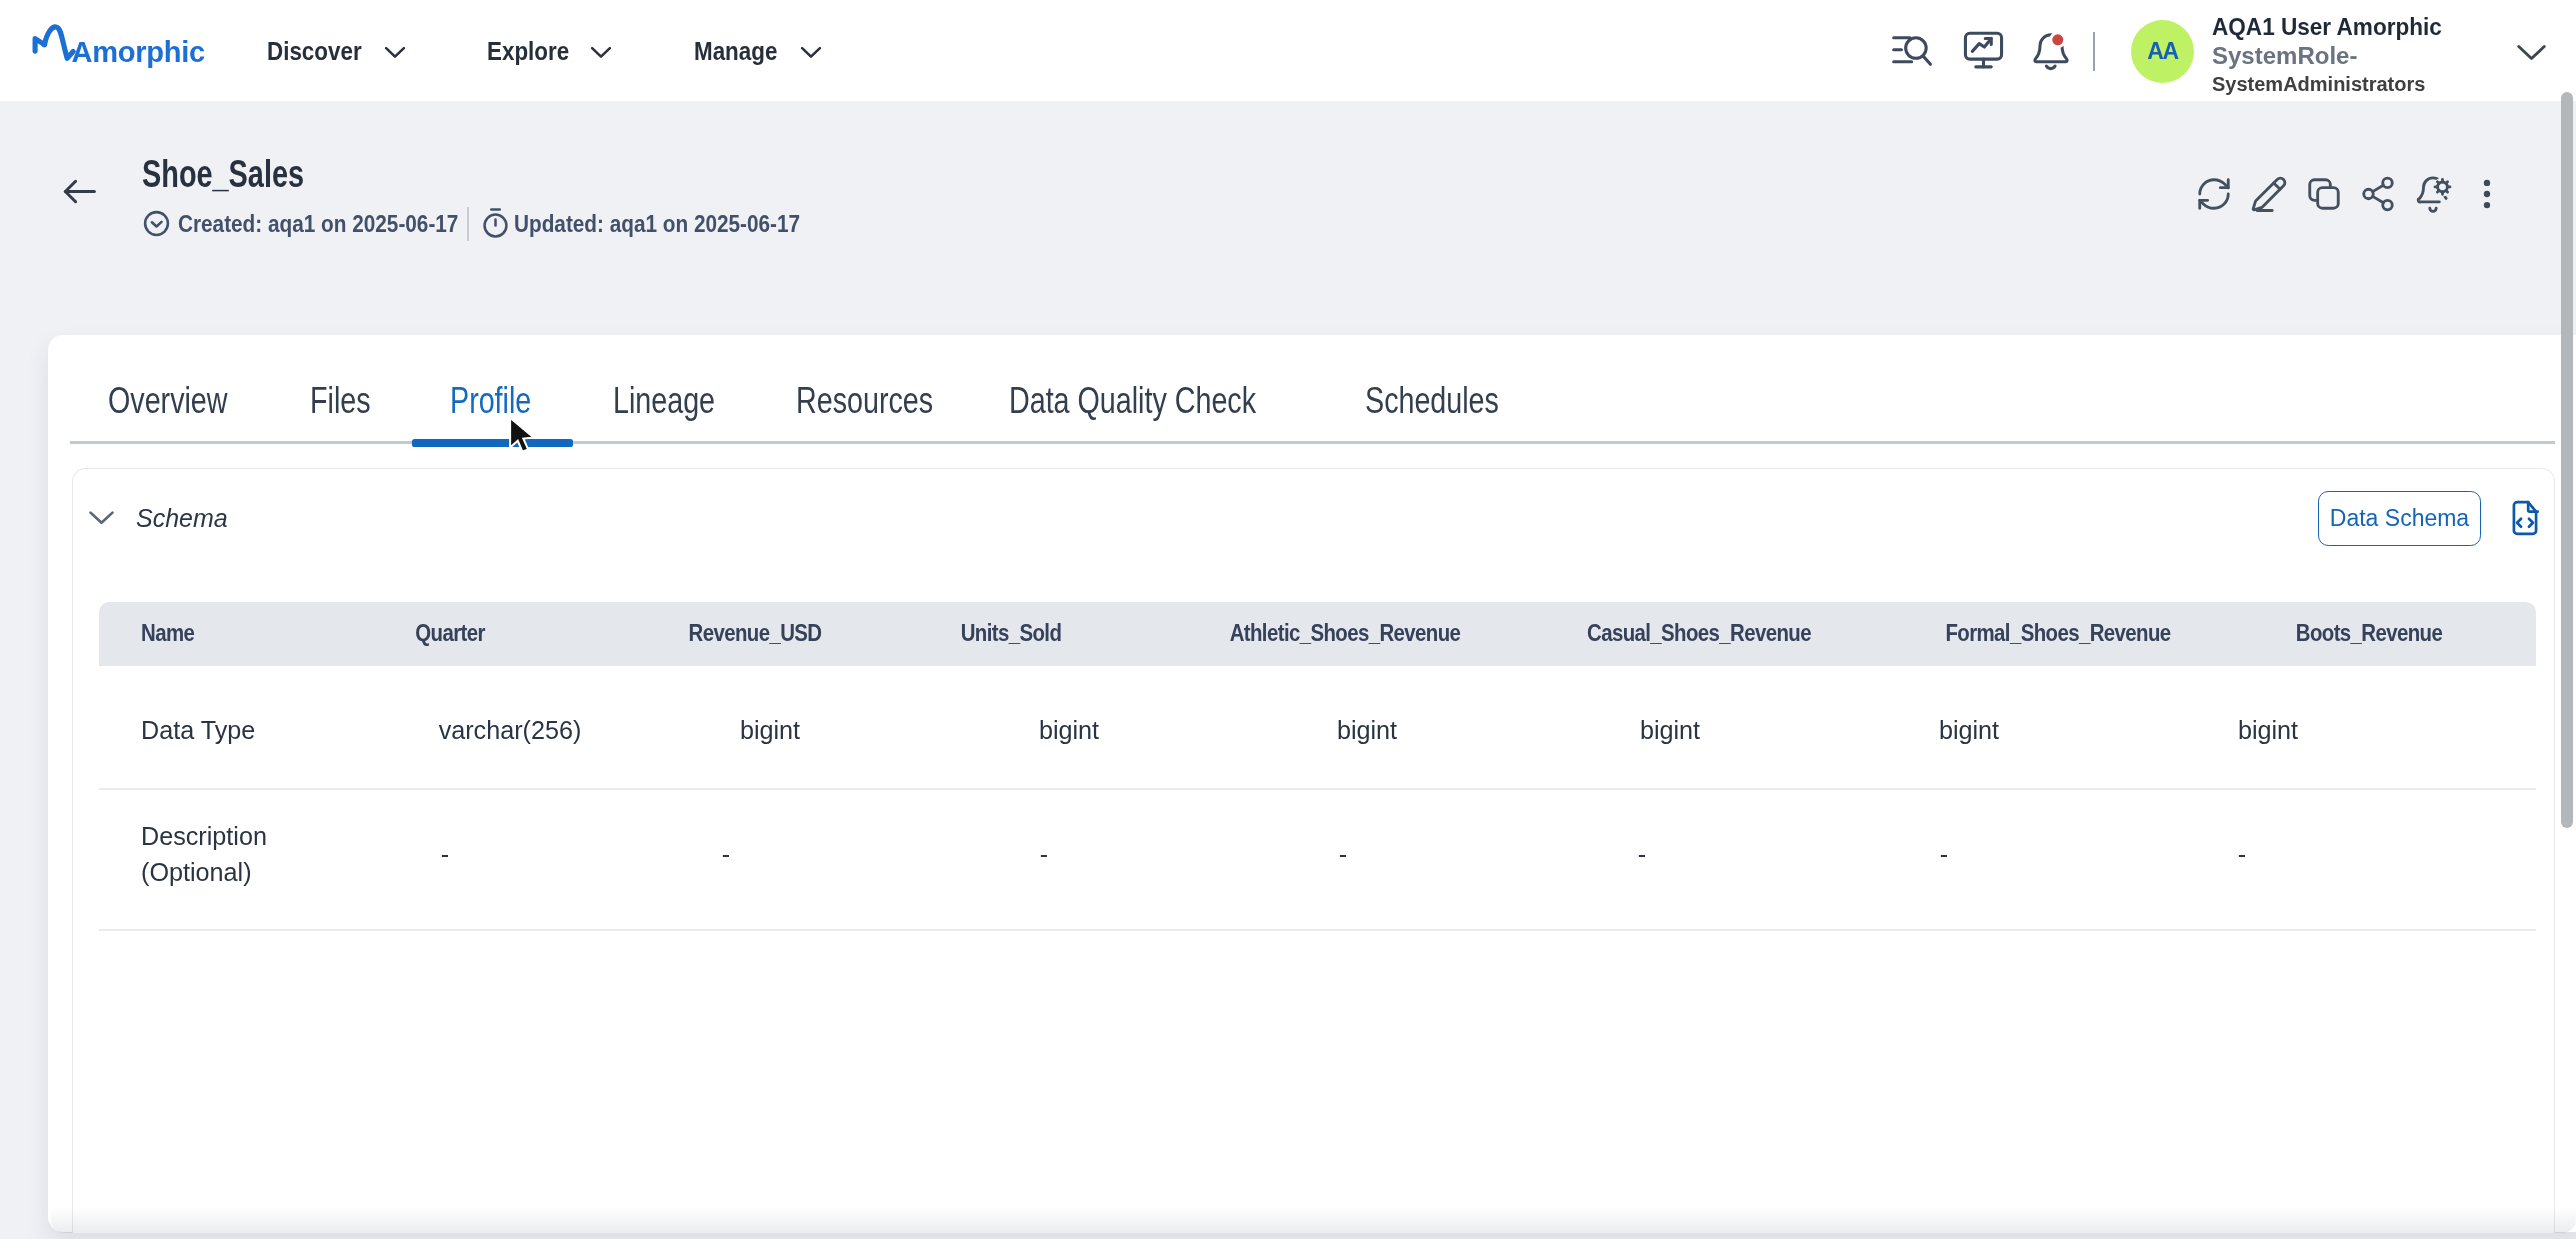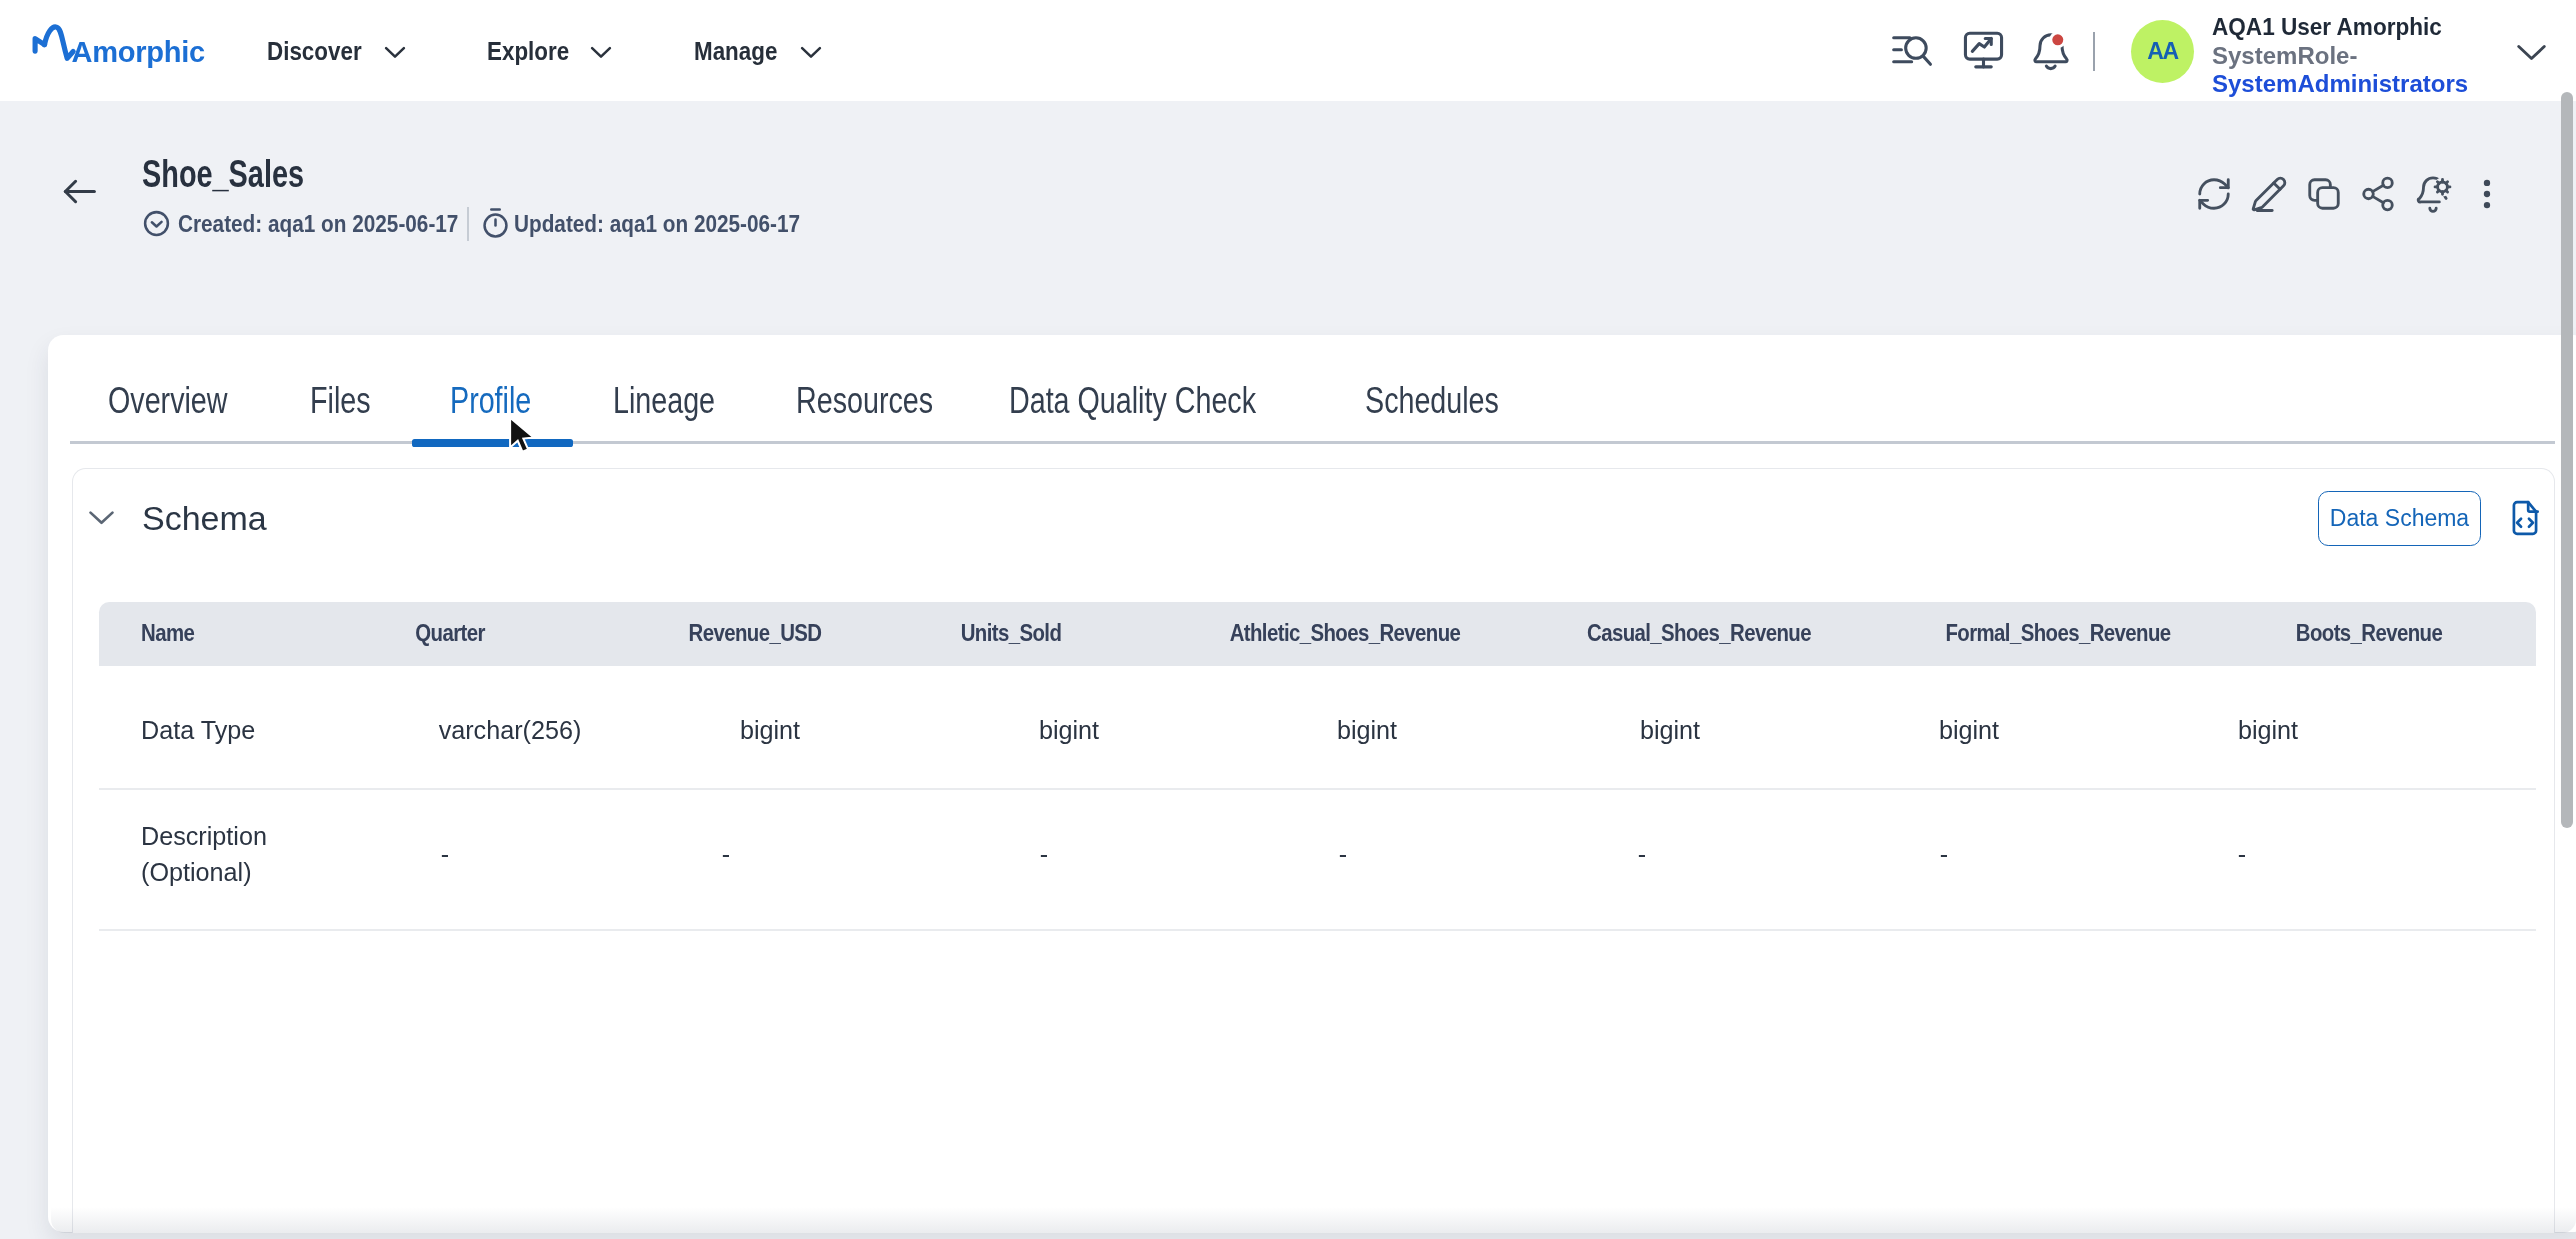--- a/index.html
+++ b/index.html
@@ -90,21 +90,21 @@
     <path d="M20.5 45a6 6 0 0 0 10.4 0"></path>
     <path d="M7.5 36.6A2 2 0 0 0 9 40h34a2 2 0 0 0 1.5-3.4C41.8 33.7 39 30.5 39 21a13 13 0 0 0-26 0c0 9.5-2.8 12.7-5.5 15.6"></path>
     <circle cx="34" cy="14" r="10" fill="#ffffff" stroke="none"></circle>
       <circle cx="34" cy="14" r="6.5" fill="#cc4641" stroke="none"></circle>
   </svg>
   <div class="abs" style="left:2093px; top:32px; width:1.7px; height:39px; background:#9aa2ad;"></div>
   <div class="abs" style="left:2131px; top:19.6px; width:63px; height:63px; border-radius:50%; background:#bef264;
        display:flex; align-items:center; justify-content:center; font-size:23px; letter-spacing:-1.3px; font-weight:700; color:#1560b4;">AA</div>
   <div class="abs cy" style="left:2212px; top:27px; font-size:24px; font-weight:700; color:#1f2937; transform:translateY(-50%) scaleX(.94); transform-origin:left center;">AQA1 User Amorphic</div>
   <div class="abs cy" style="left:2212px; top:56px; font-size:24px; color:#6b7280;">SystemRole-</div>
-  <div class="abs cy" style="left:2212px; top:84px; font-size:24px; color:#1d4ed8;">SystemAdministrators</div>
+  <div class="abs cy" style="left:2212px; top:84px; font-size:20px; color:#404040;">SystemAdministrators</div>
   <svg class="abs" style="left:2516px; top:44px;" width="31" height="17" viewBox="0 0 36 20" fill="none" stroke="#3c4552" stroke-width="3.4" stroke-linecap="round" stroke-linejoin="round">
       <path d="M3 3 L18 17 L33 3"></path>
     </svg>
 </div>
 
 <svg class="abs" style="left:61px; top:177px;" width="36" height="29" viewBox="0 0 42 34" fill="none" stroke="#333c48" stroke-width="3.6" stroke-linecap="round" stroke-linejoin="round">
   <line x1="39" y1="17" x2="5" y2="17"></line>
     <polyline points="17,5 5,17 17,29"></polyline>
 </svg>
 <div class="abs" id="title" style="left:142px; top:152px;">Shoe_Sales</div>
@@ -168,21 +168,21 @@
 <div class="abs" style="left:70px; top:441px; width:2485px; height:3.4px; background:#c3c9d2;"></div>
 <div class="abs" style="left:412px; top:439px; width:161px; height:7.7px; background:#1168c0; border-radius:2.6px;"></div>
 <svg class="abs" style="left:505px; top:416px;" width="34" height="41" viewBox="0 0 20 24">
   <path d="M3 1 L3 18.5 L7.5 14.5 L10.3 21 L13.6 19.6 L10.8 13.2 L16.8 12.6 Z" fill="#111111" stroke="#ffffff" stroke-width="1.2"></path>
 </svg>
 
 <div id="panel"></div>
 <svg class="abs" style="left:88px; top:510px;" width="27" height="15.4" viewBox="0 0 32 18" fill="none" stroke="#5b6674" stroke-width="3.2" stroke-linecap="round" stroke-linejoin="round">
     <path d="M3 3 L16 15 L29 3"></path>
   </svg>
-<div class="abs cy" style="left:142px; top:518px; font-size:34px; font-weight:500; color:#2b3645;">Schema</div>
+<div class="abs cy" style="left:136px; top:518px; font-size:25px; font-weight:500; color:#2b3645;font-style:italic;">Schema</div>
 <div class="btn">Data Schema</div>
 <svg class="abs" style="left:2506px; top:499px;" width="38" height="38" viewBox="0 0 24 24" fill="none" stroke="#0d59a9" stroke-width="1.7" stroke-linecap="round" stroke-linejoin="round">
   <path d="M14 2v5a1 1 0 0 0 1 1h5"></path>
   <path d="M14 2H7a2 2 0 0 0-2 2v16a2 2 0 0 0 2 2h10a2 2 0 0 0 2-2V8Z"></path>
   <path d="m9.5 12.5-2.5 2.5 2.5 2.5"></path>
   <path d="m14.5 12.5 2.5 2.5-2.5 2.5"></path>
 </svg>
 
 <div id="thead"></div>
 <div class="abs cy th" style="left:141px; top:633px;">Name</div>

